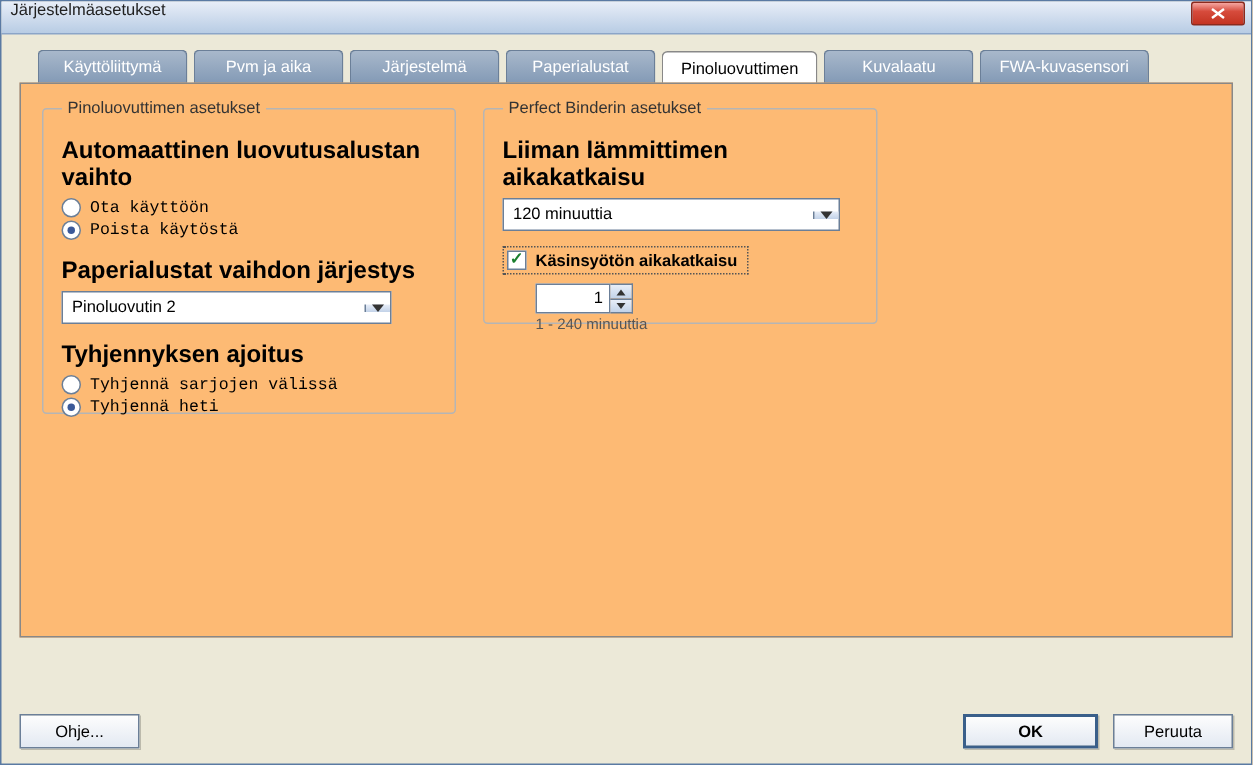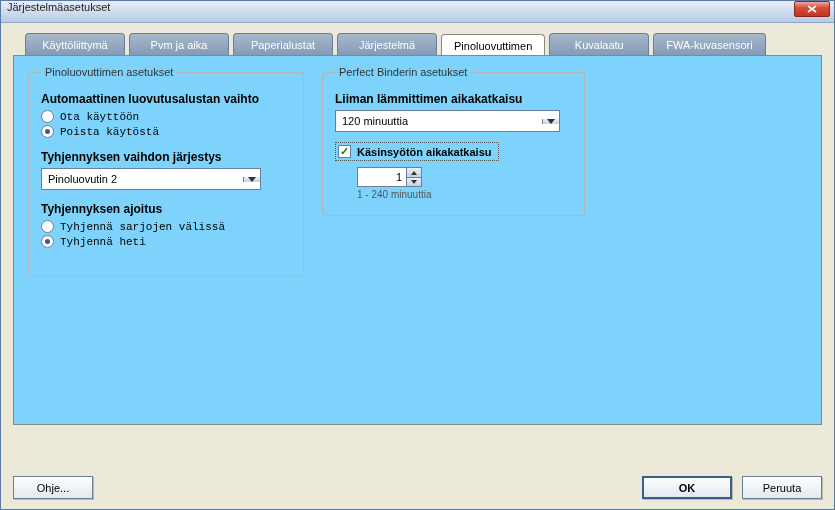--- a/index.html
+++ b/index.html
@@ -81,21 +81,21 @@
     position: relative;
   }
   .tab.active {
     background: #fff;
     color: #000;
     border-color: #888;
     top: 1px;
     z-index: 3;
   }
   .tab-panel {
-    background: #7dd3fc;
+    background: #fdba74;
     border: 1px solid #888;
     height: 370px;
     margin-top: -1px;
     position: relative;
     z-index: 2;
     padding: 10px 14px;
     display: flex;
     gap: 18px;
     align-items: flex-start;
   }
@@ -108,21 +108,21 @@
   fieldset legend {
     padding: 0 4px;
     color: #333;
     font-size: 11px;
   }
   .group1 { width: 276px; height: 210px; }
   .group2 { width: 263px; height: 150px; }
   .section-label {
     font-weight: bold;
     margin: 6px 0 4px 0;
-    font-size: 12px;
+    font-size: 16px;
   }
   .radio-row, .check-row {
     display: flex;
     align-items: center;
     gap: 6px;
     margin: 2px 0;
     font-size: 11px;
     font-family: Liberation Mono, monospace;
   }
   .radio {
@@ -256,43 +256,43 @@
       <svg width="10" height="8" viewBox="0 0 10 8">
         <path d="M1 1 L9 7 M9 1 L1 7" stroke="white" stroke-width="1.6"></path>
       </svg>
     </div>
   </div>
 
   <div class="content">
     <div class="tab-strip">
       <div class="tab">Käyttöliittymä</div>
       <div class="tab">Pvm ja aika</div>
+      <div class="tab">Järjestelmä</div>
       <div class="tab">Paperialustat</div>
-      <div class="tab">Järjestelmä</div>
       <div class="tab active">Pinoluovuttimen</div>
       <div class="tab">Kuvalaatu</div>
       <div class="tab">FWA-kuvasensori</div>
     </div>
 
     <div class="tab-panel">
 
       <fieldset class="group1">
         <legend>Pinoluovuttimen asetukset</legend>
 
         <div class="section-label">Automaattinen luovutusalustan vaihto</div>
         <div class="radio-row">
           <span class="radio"></span>
           <span>Ota käyttöön</span>
         </div>
         <div class="radio-row">
           <span class="radio selected"></span>
           <span>Poista käytöstä</span>
         </div>
 
-        <div class="section-label" style="margin-top:12px">Tyhjennyksen vaihdon järjestys</div>
+        <div class="section-label" style="margin-top:12px">Paperialustat vaihdon järjestys</div>
         <div class="combo">
           <div class="combo-text">Pinoluovutin 2</div>
           <div class="combo-btn">
             <span class="arrow-down"></span>
           </div>
         </div>
 
         <div class="section-label" style="margin-top:12px">Tyhjennyksen ajoitus</div>
         <div class="radio-row">
           <span class="radio"></span>

